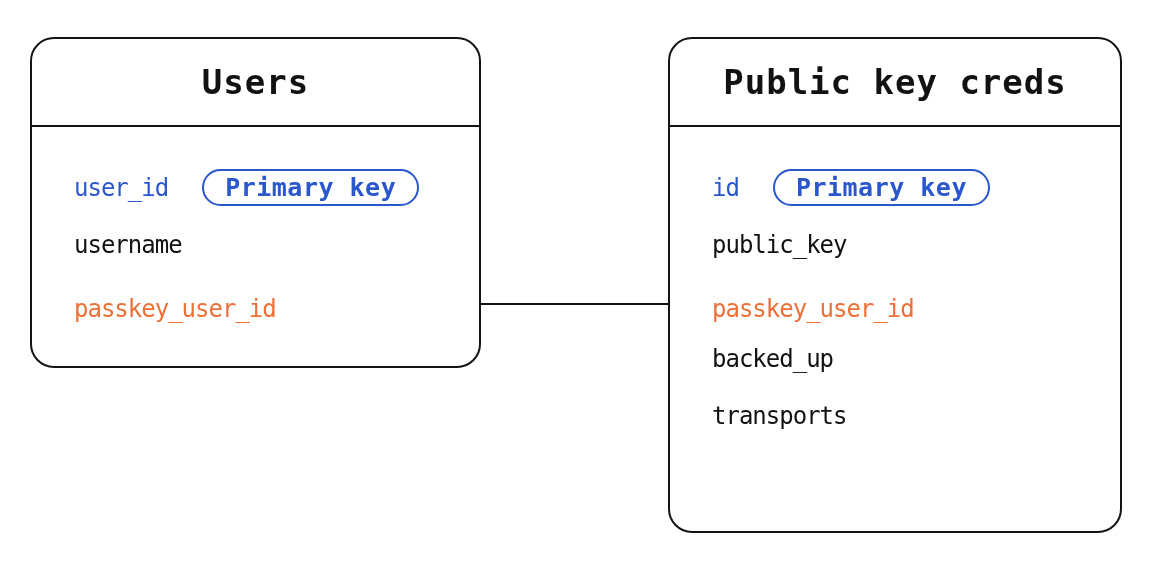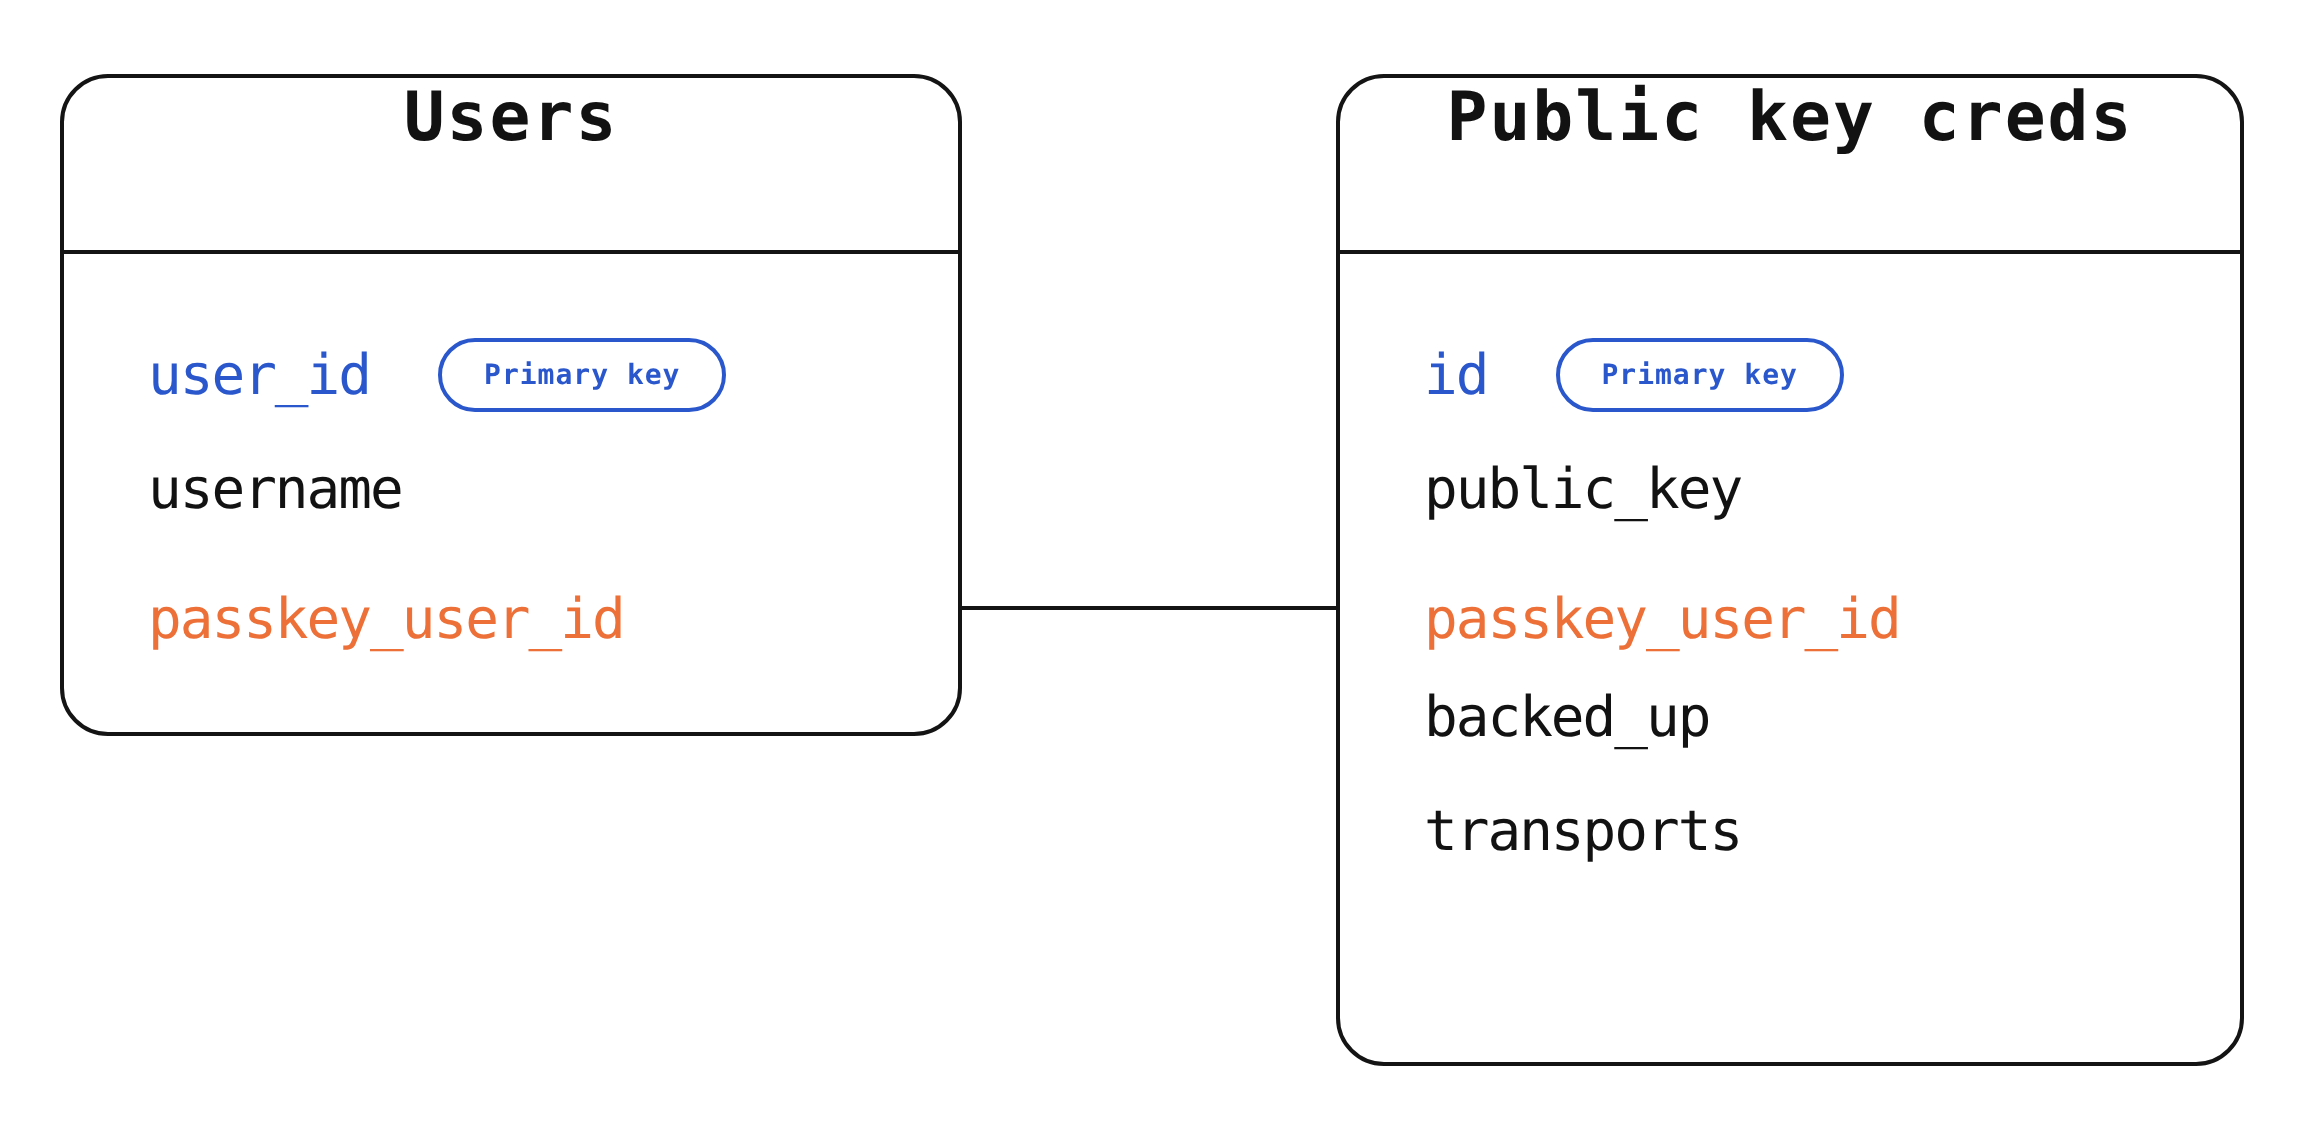--- a/index.html
+++ b/index.html
@@ -23,56 +23,57 @@
   .er-table {
     position: absolute;
     background: #ffffff;
     border: 2px solid var(--line, #141414);
     border-radius: 24px;
     z-index: 1;
   }
   .er-table-header {
     height: 88px;
     display: flex;
+    align-items: center;
     justify-content: center;
     border-bottom: 2px solid var(--line, #141414);
   }
   .er-table-title {
     font-size: 34px;
     font-weight: bold;
     color: #121212;
     letter-spacing: 1px;
     white-space: nowrap;
   }
   .er-table-body {
     padding: 32px 0 0 42px;
   }
   .field-row {
     height: 57px;
     display: flex;
     align-items: center;
     white-space: nowrap;
   }
   .field-name {
-    font-size: 28px;
+    font-size: 24px;
     color: #121212;
     letter-spacing: -1px;
   }
   .field-name.role-primary { color: var(--blue, #2a57cb); }
   .field-name.role-foreign { color: var(--orange, #ec7037); margin-top: 15px; }
   .pk-badge {
     display: inline-flex;
     align-items: center;
     margin-left: 34px;
     height: 37px;
     padding: 0 21px;
     border: 2px solid var(--blue, #2a57cb);
     border-radius: 999px;
     color: var(--blue, #2a57cb);
-    font-size: 14px;
+    font-size: 25px;
     font-weight: bold;
     letter-spacing: 0.5px;
   }
 </style>
 </head>
 <body>
 
 <div class="canvas">
 
   <div class="connector" style="left:481px; top:303px; width:187px;"></div>

